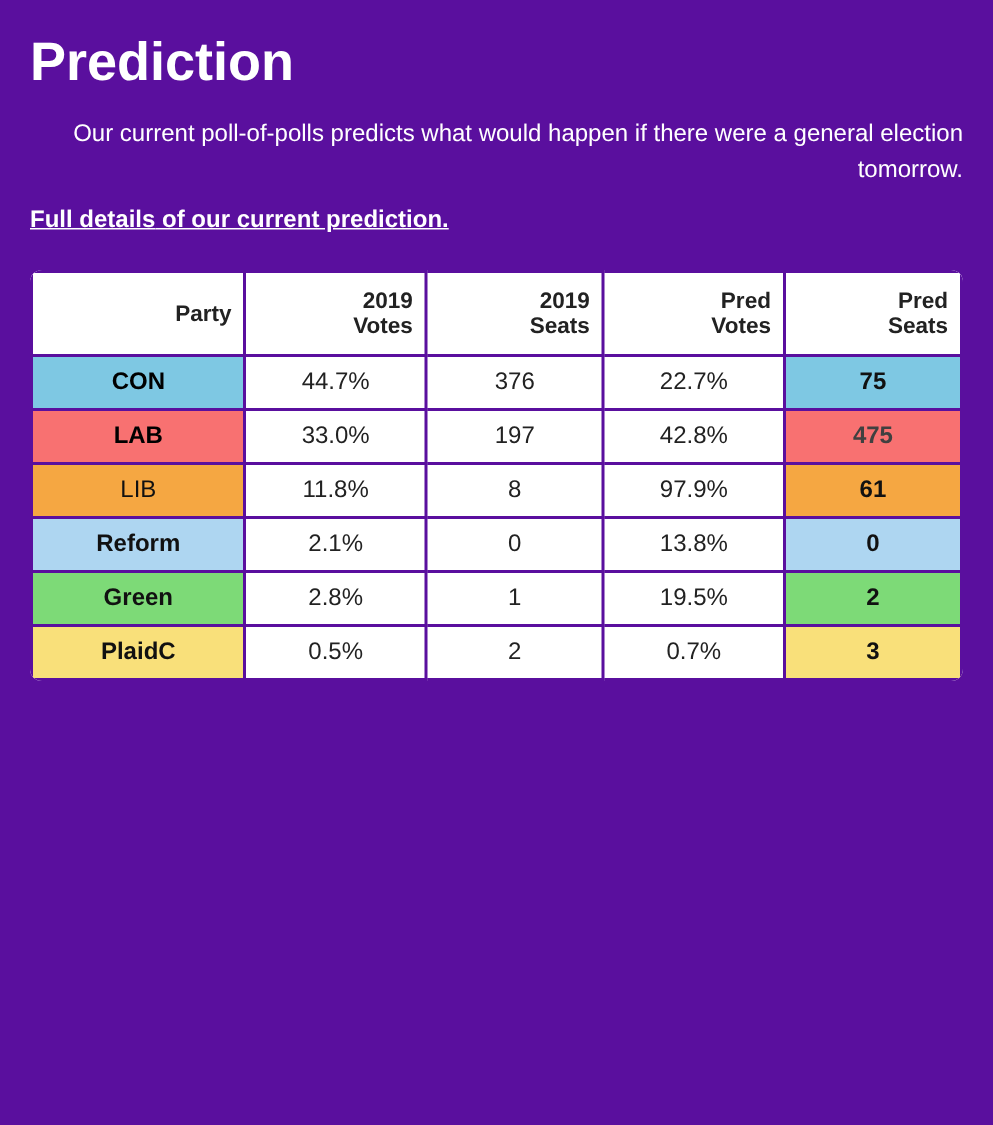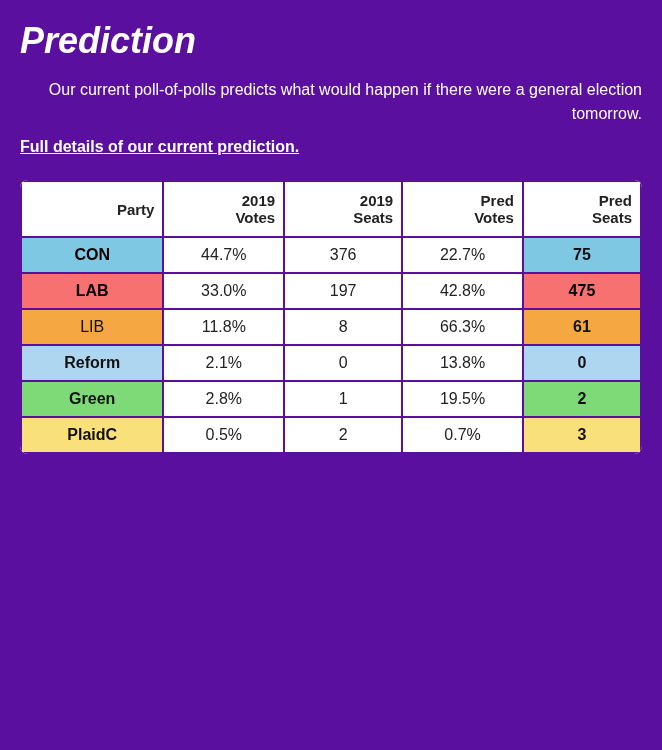--- a/index.html
+++ b/index.html
@@ -11,21 +11,20 @@
       min-height: 750px;
       padding: 20px;
       color: white;
     }
 
     .page-title {
       font-size: 36px;
       font-weight: 900;
       color: white;
       margin-bottom: 16px;
-      font-style: italic;
     }
 
     .description {
       font-size: 16px;
       color: white;
       line-height: 1.5;
       margin-bottom: 12px;
       text-align: right;
     }
 
@@ -71,21 +70,21 @@
     .party-con { background-color: #7ec8e3; color: #000000; font-weight: bold; }
     .party-lab { background-color: #f87171; color: #000000; font-weight: bold; }
     .party-lib { background-color: #f5a742; color: #111; font-weight: normal; }
     .party-reform { background-color: #aed6f1; color: #111; font-weight: bold; }
     .party-green { background-color: #7dda77; color: #111; font-weight: bold; }
     .party-snp { background-color: #f9e07a; color: #111; font-weight: bold; }
     .party-plaidc { background-color: #f9e07a; color: #111; font-weight: bold; }
 
     
     .pred-seats-con { background-color: #7ec8e3; color: #111; font-weight: bold; }
-    .pred-seats-lab { background-color: #f87171; color: #000000; font-weight: bold; }
+    .pred-seats-lab { background-color: #f87171; color: #404040; font-weight: bold; }
     .pred-seats-lib { background-color: #f5a742; color: #111; font-weight: bold; }
     .pred-seats-reform { background-color: #aed6f1; color: #111; font-weight: bold; }
     .pred-seats-green { background-color: #7dda77; color: #111; font-weight: bold; }
     .pred-seats-snp { background-color: #f9e07a; color: #111; font-weight: bold; }
     .pred-seats-plaidc { background-color: #f9e07a; color: #111; font-weight: bold; }
 
     .data-cell {
       background: white;
       color: #222;
     }
@@ -125,21 +124,21 @@
       <td class="party-lab">LAB</td>
       <td class="data-cell">33.0%</td>
       <td class="data-cell">197</td>
       <td class="data-cell">42.8%</td>
       <td class="pred-seats-lab"><strong>475</strong></td>
     </tr>
       <tr>
       <td class="party-lib">LIB</td>
       <td class="data-cell">11.8%</td>
       <td class="data-cell">8</td>
-      <td class="data-cell">66.3%</td>
+      <td class="data-cell">97.9%</td>
       <td class="pred-seats-lib"><strong>61</strong></td>
     </tr>
       <tr>
       <td class="party-reform">Reform</td>
       <td class="data-cell">2.1%</td>
       <td class="data-cell">0</td>
       <td class="data-cell">13.8%</td>
       <td class="pred-seats-reform"><strong>0</strong></td>
     </tr>
       <tr>

